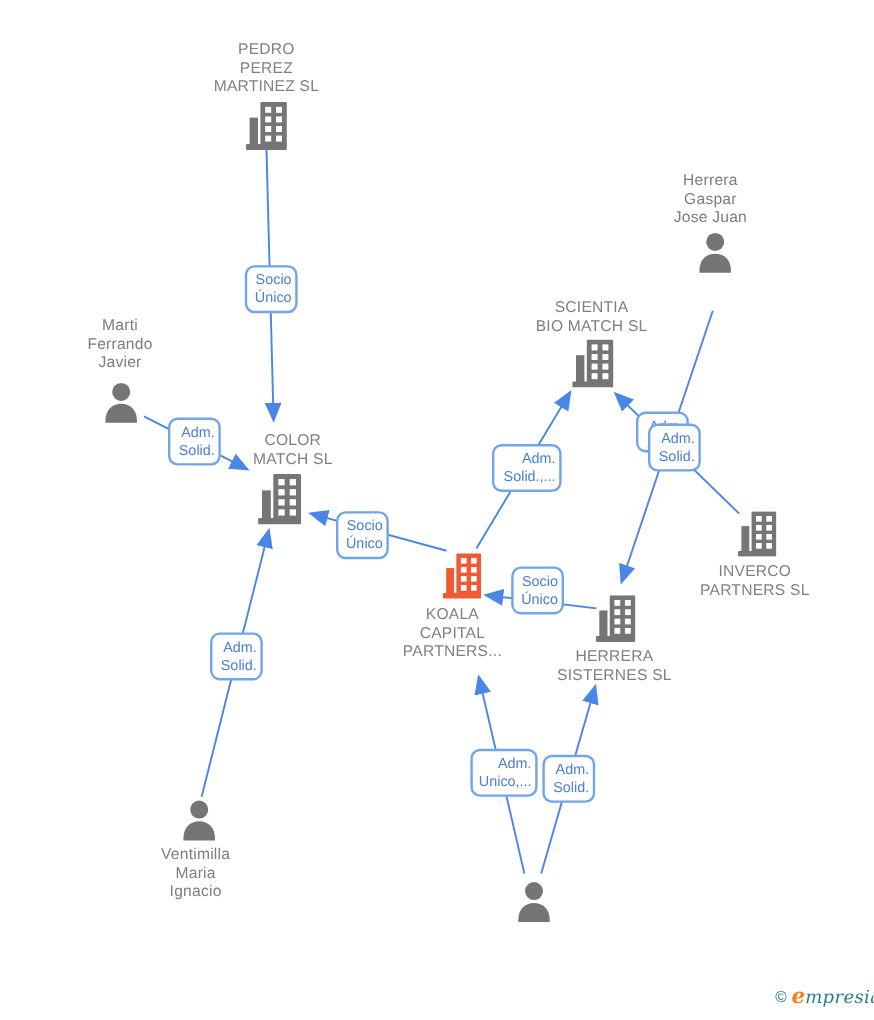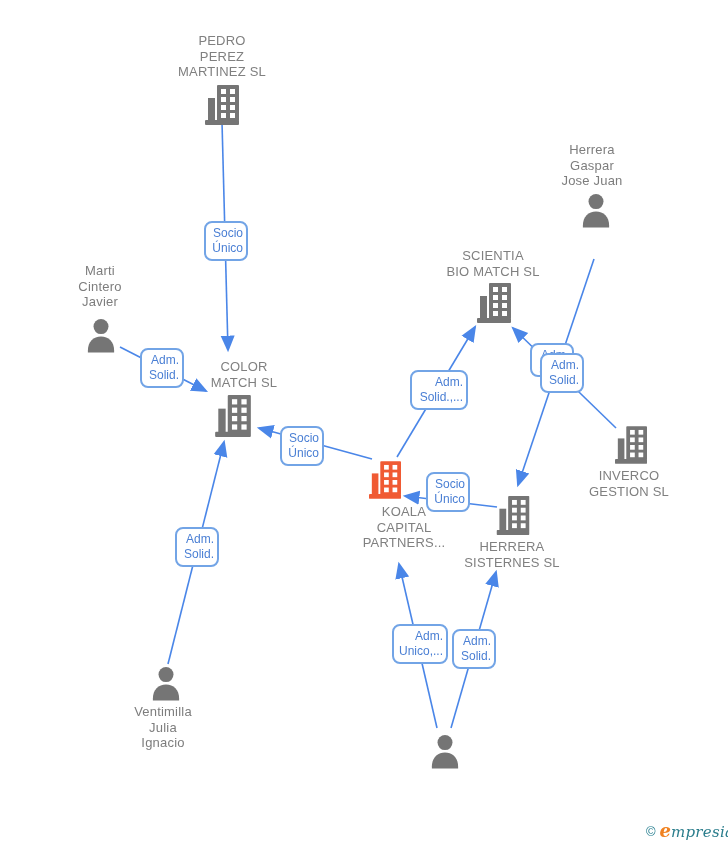--- a/index.html
+++ b/index.html
@@ -105,21 +105,21 @@
 Gaspar
 Jose Juan</div>
   <div class="icon" style="left:596px;top:193px">
     <svg width="30" height="35" viewBox="0 0 32 36" fill="#757575">
       <circle cx="16" cy="8.5" r="8"></circle>
       <path d="M2,36 v-2 c0,-9.5 6,-15 14,-15 c8,0 14,5.5 14,15 v2 z"></path>
     </svg>
   </div>
 
   <div class="nlabel person-label" style="left:100px;top:263px">Marti
-Cintero
+Ferrando
 Javier</div>
   <div class="icon" style="left:101px;top:318px">
     <svg width="30" height="35" viewBox="0 0 32 36" fill="#757575">
       <circle cx="16" cy="8.5" r="8"></circle>
       <path d="M2,36 v-2 c0,-9.5 6,-15 14,-15 c8,0 14,5.5 14,15 v2 z"></path>
     </svg>
   </div>
 
   <div class="nlabel company-label" style="left:493px;top:248px">SCIENTIA
 BIO MATCH  SL</div>
@@ -171,21 +171,21 @@
           <rect x="25" y="4" width="5" height="5"></rect>
         <rect x="16" y="12" width="5" height="5"></rect>
           <rect x="25" y="12" width="5" height="5"></rect>
         <rect x="16" y="20" width="5" height="5"></rect>
           <rect x="25" y="20" width="5" height="5"></rect>
         <rect x="16" y="28" width="5" height="5"></rect>
           <rect x="25" y="28" width="5" height="5"></rect>
       </g>
     </svg>
   </div>
-  <div class="nlabel company-label" style="left:404px;top:504px">KOALA
+  <div class="nlabel company-label" style="left:377px;top:504px">KOALA
 CAPITAL
 PARTNERS...</div>
 
   <div class="icon" style="left:631px;top:426px">
     <svg width="32" height="38" viewBox="0 0 34 40" fill="#757575">
       <rect x="0" y="35" width="34" height="5" rx="1"></rect>
       <rect x="3" y="13" width="7" height="23"></rect>
       <rect x="12" y="0" width="22" height="36" rx="1"></rect>
       <g fill="#ffffff">
         <rect x="16" y="4" width="5" height="5"></rect>
@@ -193,21 +193,21 @@
         <rect x="16" y="12" width="5" height="5"></rect>
           <rect x="25" y="12" width="5" height="5"></rect>
         <rect x="16" y="20" width="5" height="5"></rect>
           <rect x="25" y="20" width="5" height="5"></rect>
         <rect x="16" y="28" width="5" height="5"></rect>
           <rect x="25" y="28" width="5" height="5"></rect>
       </g>
     </svg>
   </div>
   <div class="nlabel company-label" style="left:629px;top:468px">INVERCO
-GESTION SL</div>
+PARTNERS SL</div>
 
   <div class="icon" style="left:513px;top:496px">
     <svg width="33" height="39" viewBox="0 0 34 40" fill="#757575">
       <rect x="0" y="35" width="34" height="5" rx="1"></rect>
       <rect x="3" y="13" width="7" height="23"></rect>
       <rect x="12" y="0" width="22" height="36" rx="1"></rect>
       <g fill="#ffffff">
         <rect x="16" y="4" width="5" height="5"></rect>
           <rect x="25" y="4" width="5" height="5"></rect>
         <rect x="16" y="12" width="5" height="5"></rect>
@@ -222,21 +222,21 @@
   <div class="nlabel company-label" style="left:512px;top:539px">HERRERA
 SISTERNES  SL</div>
 
   <div class="icon" style="left:166px;top:666px">
     <svg width="30" height="35" viewBox="0 0 32 36" fill="#757575">
       <circle cx="16" cy="8.5" r="8"></circle>
       <path d="M2,36 v-2 c0,-9.5 6,-15 14,-15 c8,0 14,5.5 14,15 v2 z"></path>
     </svg>
   </div>
   <div class="nlabel person-label" style="left:163px;top:704px">Ventimilla
-Julia
+Maria
 Ignacio</div>
 
   <div class="icon" style="left:445px;top:734px">
     <svg width="30" height="35" viewBox="0 0 32 36" fill="#757575">
       <circle cx="16" cy="8.5" r="8"></circle>
       <path d="M2,36 v-2 c0,-9.5 6,-15 14,-15 c8,0 14,5.5 14,15 v2 z"></path>
     </svg>
   </div>
 
   <div class="watermark">

